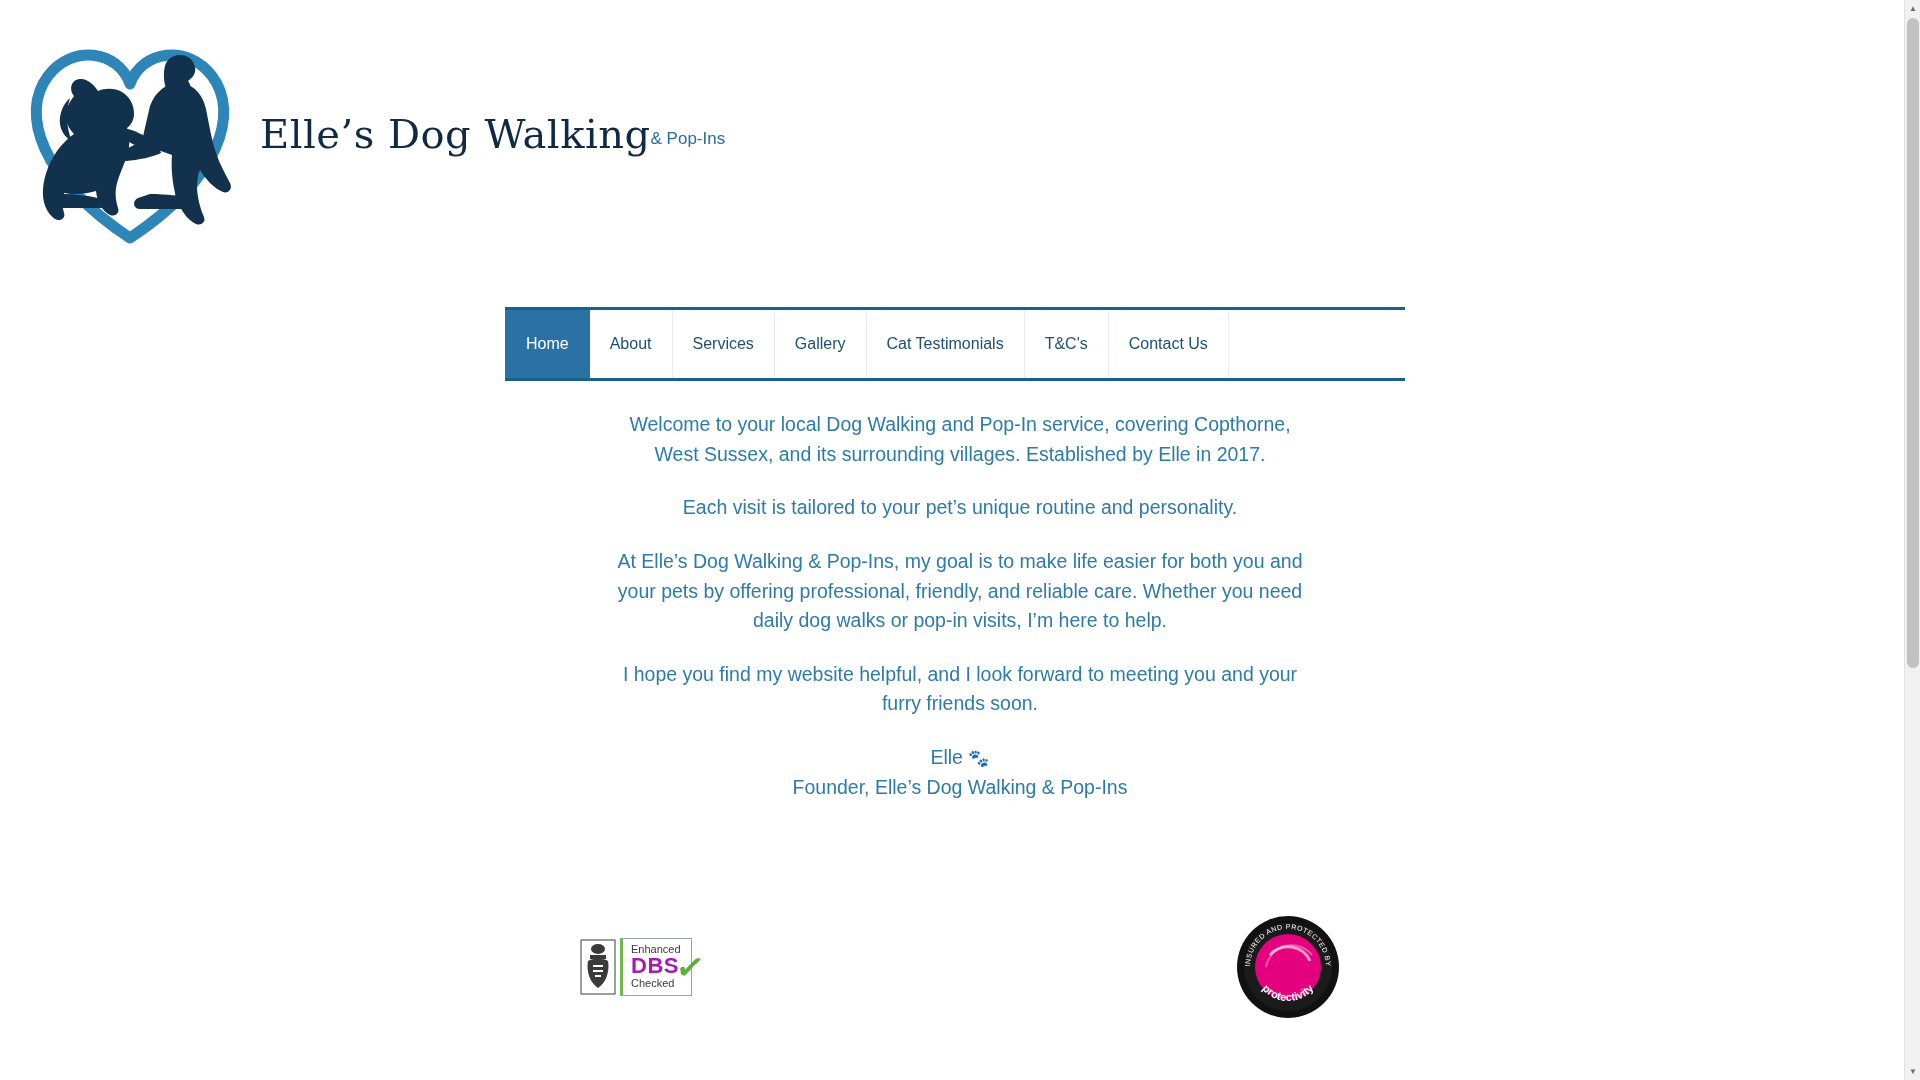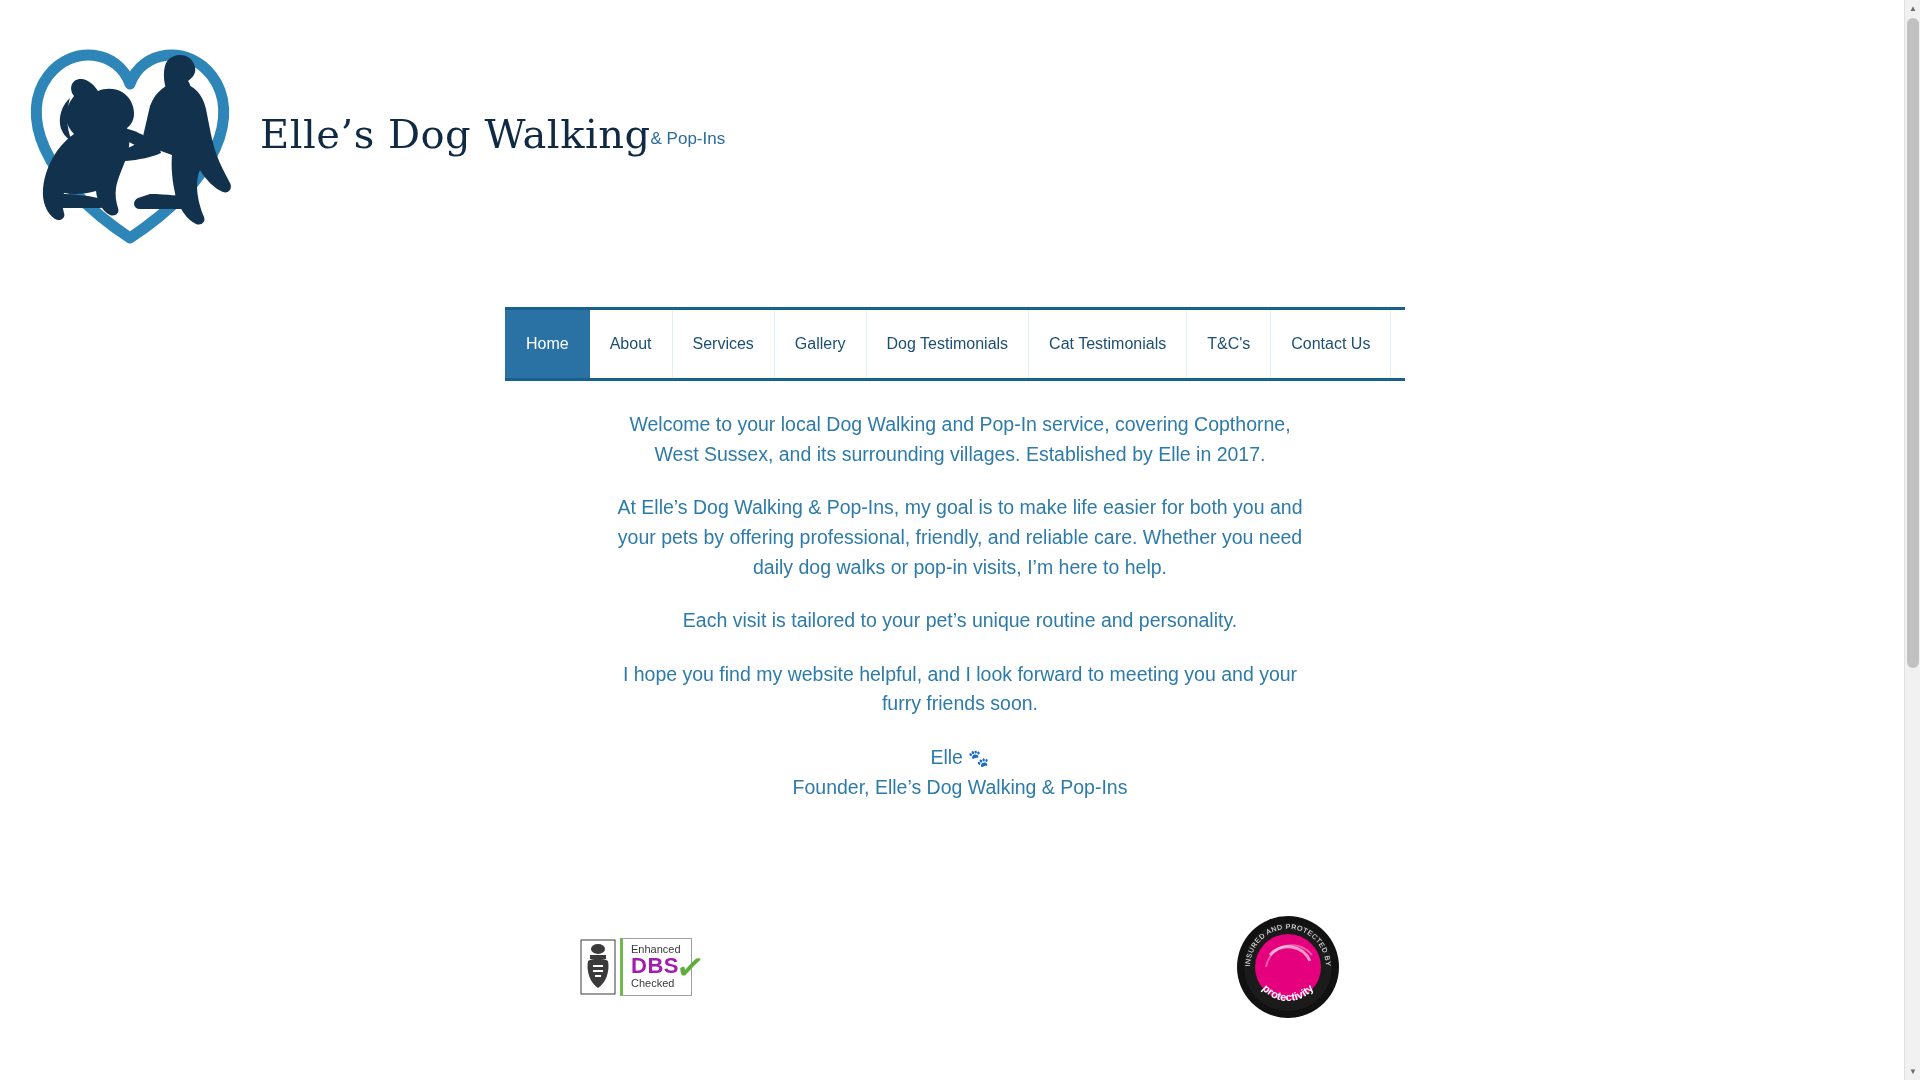--- a/index.html
+++ b/index.html
@@ -204,31 +204,30 @@
     <div class="logo-title">Elle’s Dog Walking</div>
     <div class="logo-sub">&amp; Pop-Ins</div>
   </div>
 
   <div class="nav-wrap">
     <div class="nav">
       <div class="nav-item active">Home</div>
       <div class="nav-item">About</div>
       <div class="nav-item">Services</div>
       <div class="nav-item">Gallery</div>
-      <div class="nav-item">Dog Testimonials</div>
       <div class="nav-item">Cat Testimonials</div>
       <div class="nav-item">T&amp;C's</div>
       <div class="nav-item">Contact Us</div>
     </div>
   </div>
 
   <div class="content">
     <p>Welcome to your local Dog Walking and Pop-In service, covering Copthorne, West Sussex, and its surrounding villages. Established by Elle in 2017.</p>
+    <p>Each visit is tailored to your pet’s unique routine and personality.</p>
     <p>At Elle’s Dog Walking &amp; Pop-Ins, my goal is to make life easier for both you and your pets by offering professional, friendly, and reliable care. Whether you need daily dog walks or pop-in visits, I’m here to help.</p>
-    <p>Each visit is tailored to your pet’s unique routine and personality.</p>
     <p>I hope you find my website helpful, and I look forward to meeting you and your furry friends soon.</p>
     <p class="tight">
       <span>Elle</span>
       <span class="paw">🐾</span>
     </p>
     <p class="tight">Founder, Elle’s Dog Walking &amp; Pop-Ins</p>
   </div>
 
   <div class="badges">
 

